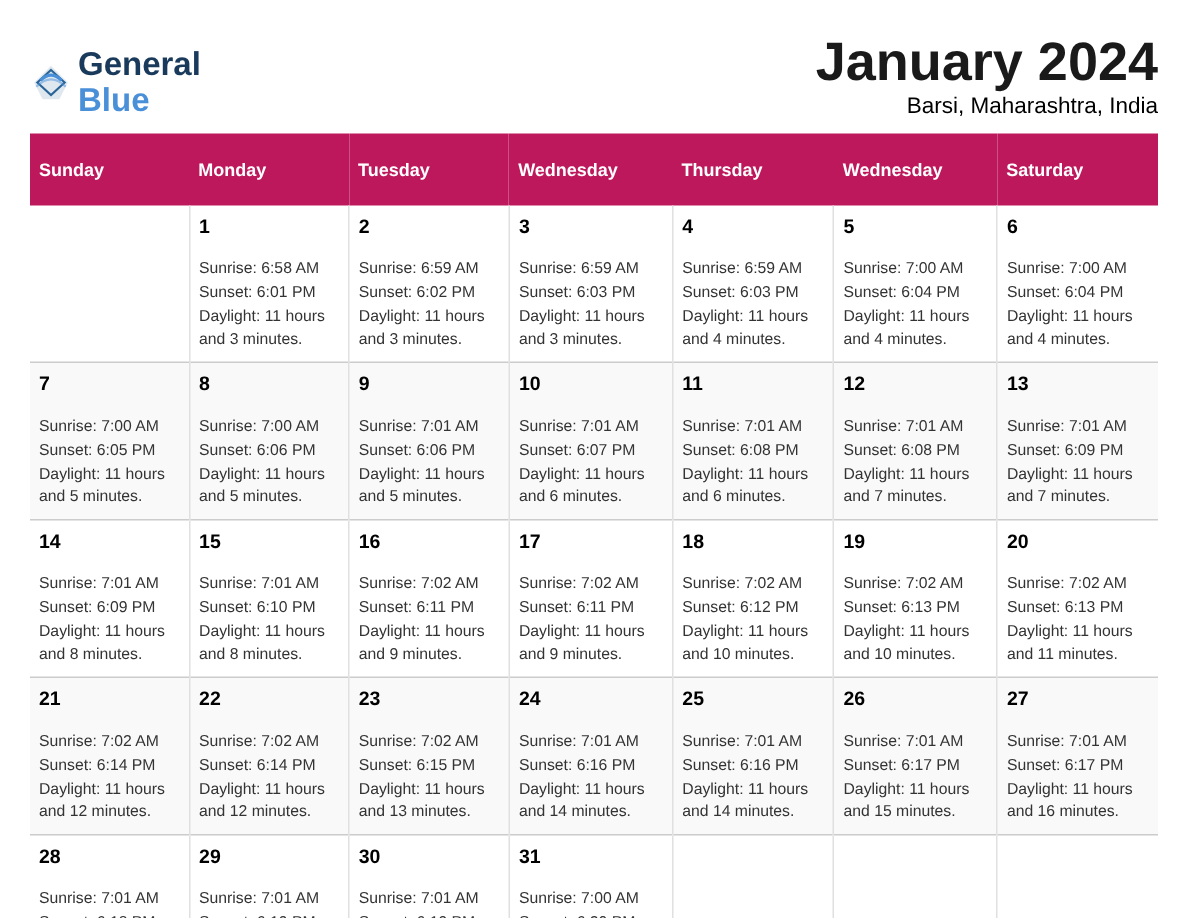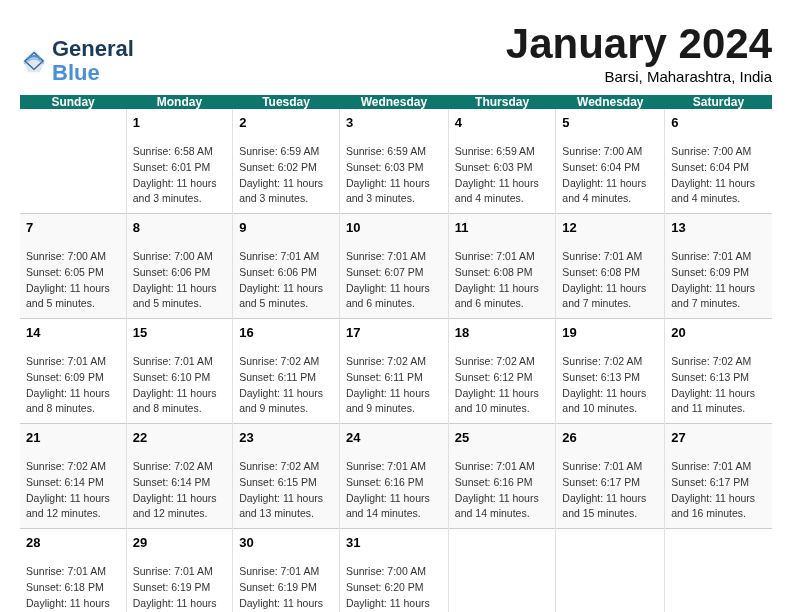--- a/index.html
+++ b/index.html
@@ -31,39 +31,39 @@
     }
     .logo-icon {
       width: 28px;
       height: 28px;
       margin-right: 4px;
     }
     .title-block {
       text-align: right;
     }
     .month-title {
-      font-size: 42px;
+      font-size: 36px;
       font-weight: bold;
       color: #1a1a1a;
     }
     .subtitle {
       font-size: 15px;
       color: #000000;
     }
     table {
       width: 100%;
       border-collapse: collapse;
       font-size: 11px;
     }
     thead tr th {
-      background-color: #0f766e;
+      background-color: #be185d;
       color: #fff;
       font-weight: bold;
-      text-align: center;
-      padding: 0 6px;
+      text-align: left;
+      padding: 17px 6px;
       font-size: 12px;
     }
     tbody tr {
       border-bottom: 1px solid #ccc;
     }
     tbody tr td {
       vertical-align: top;
       padding: 6px 6px;
       border-right: 1px solid #e0e0e0;
       min-height: 80px;

